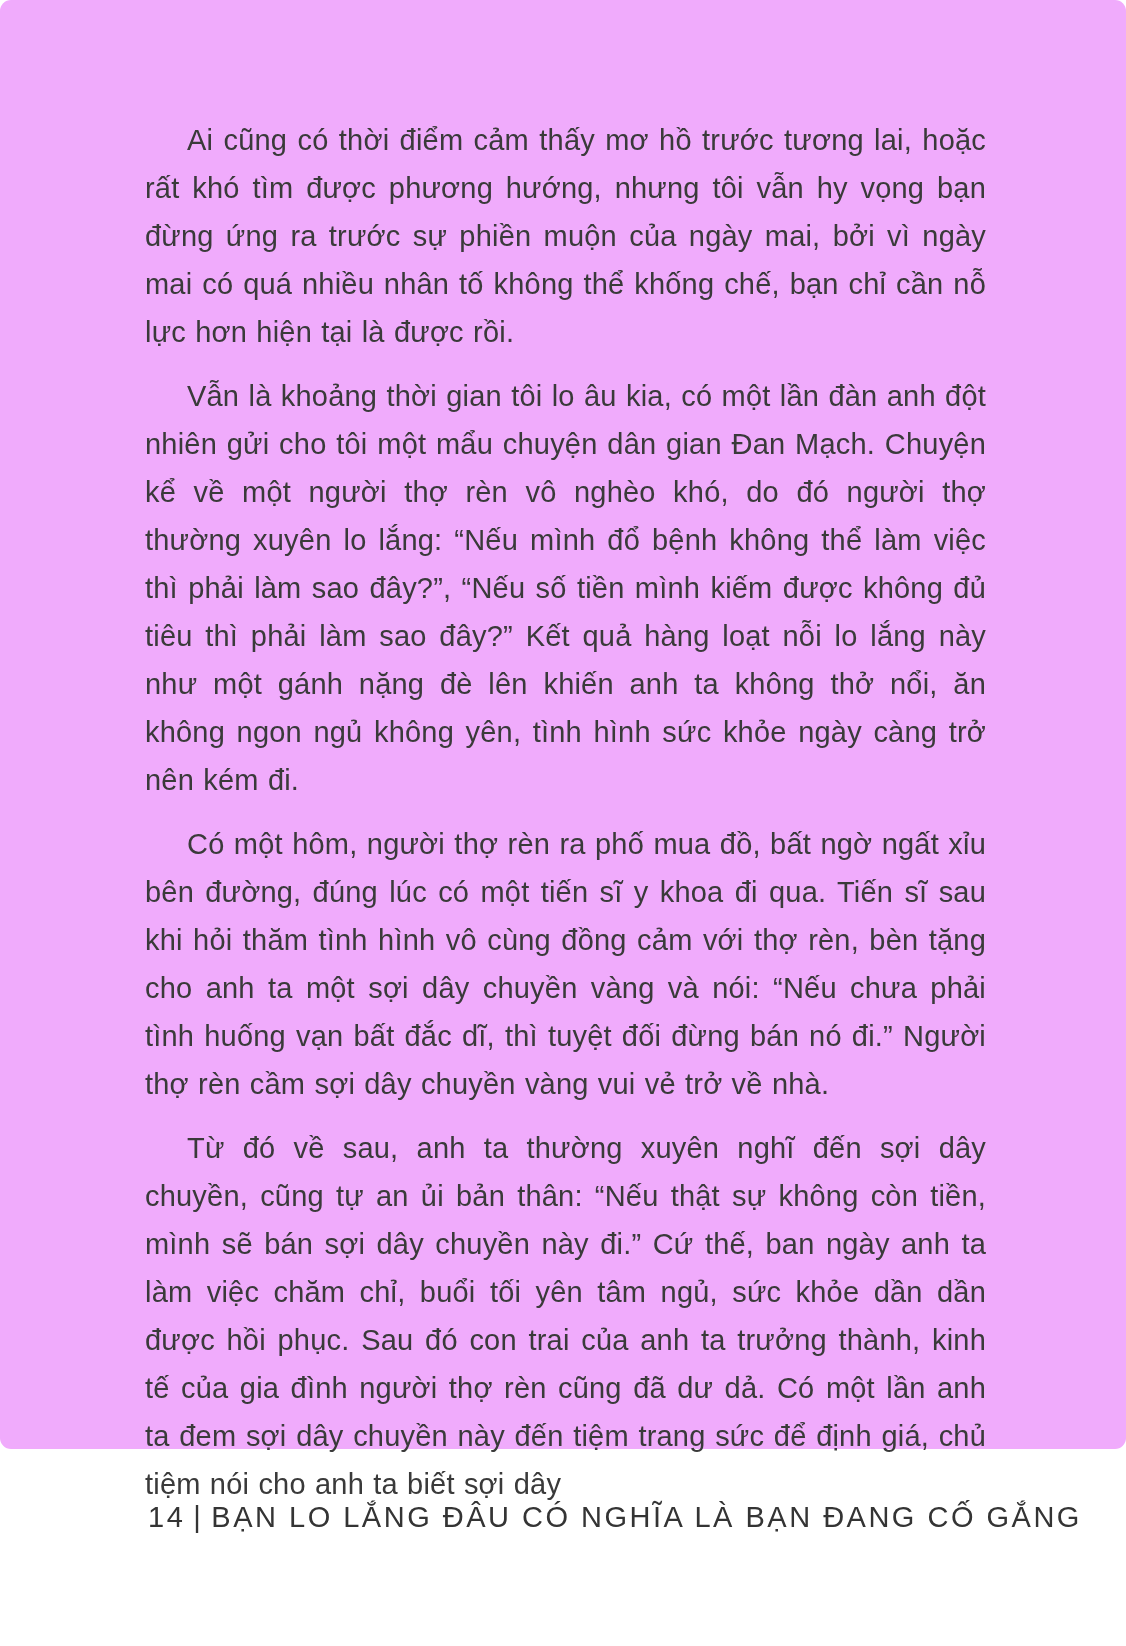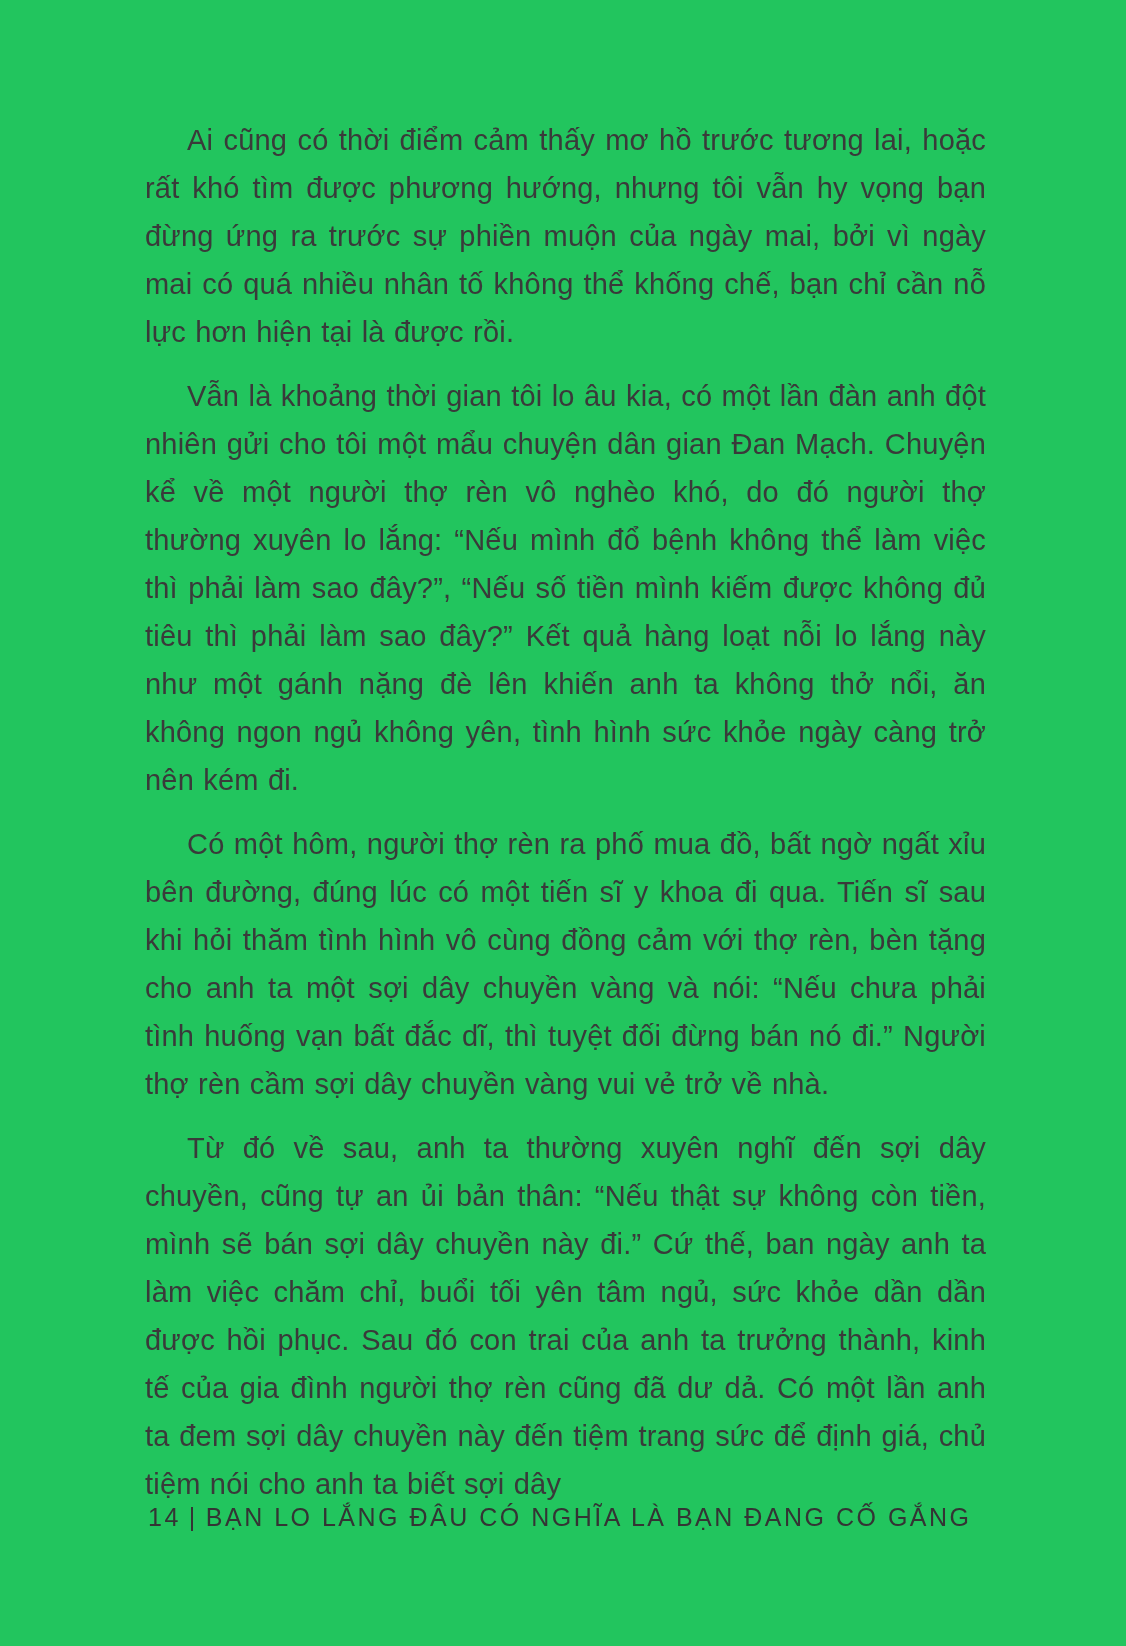--- a/index.html
+++ b/index.html
@@ -9,22 +9,23 @@
   body {
     width: 1126px;
     height: 1646px;
     background: #ffffff;
     font-family: "Liberation Sans", "DejaVu Sans", sans-serif;
     overflow: hidden;
   }
   .page {
     position: relative;
     width: 1126px;
-    height: 1646px;
-    background: #22c55e;
+    height: 1449px;
+    background: #f0abfc;
+    border-radius: 11px;
   }
   .text-block {
     position: absolute;
     left: 145px;
     top: 116px;
     width: 841px;
   }
   .text-block p {
     margin: 0 0 16px 0;
     font-size: 29px;
@@ -33,21 +34,21 @@
     text-align: justify;
     text-indent: 42px;
     letter-spacing: 0.2px;
     word-spacing: 1px;
   }
   .page-footer {
     position: absolute;
     left: 148px;
     top: 1502px;
     width: 860px;
-    font-size: 25px;
+    font-size: 29px;
     line-height: 30px;
     color: #343434;
     letter-spacing: 2.5px;
     white-space: nowrap;
   }
   .page-footer .sep {
     display: inline-block;
     margin: 0 8px;
     color: #343434;
   }

